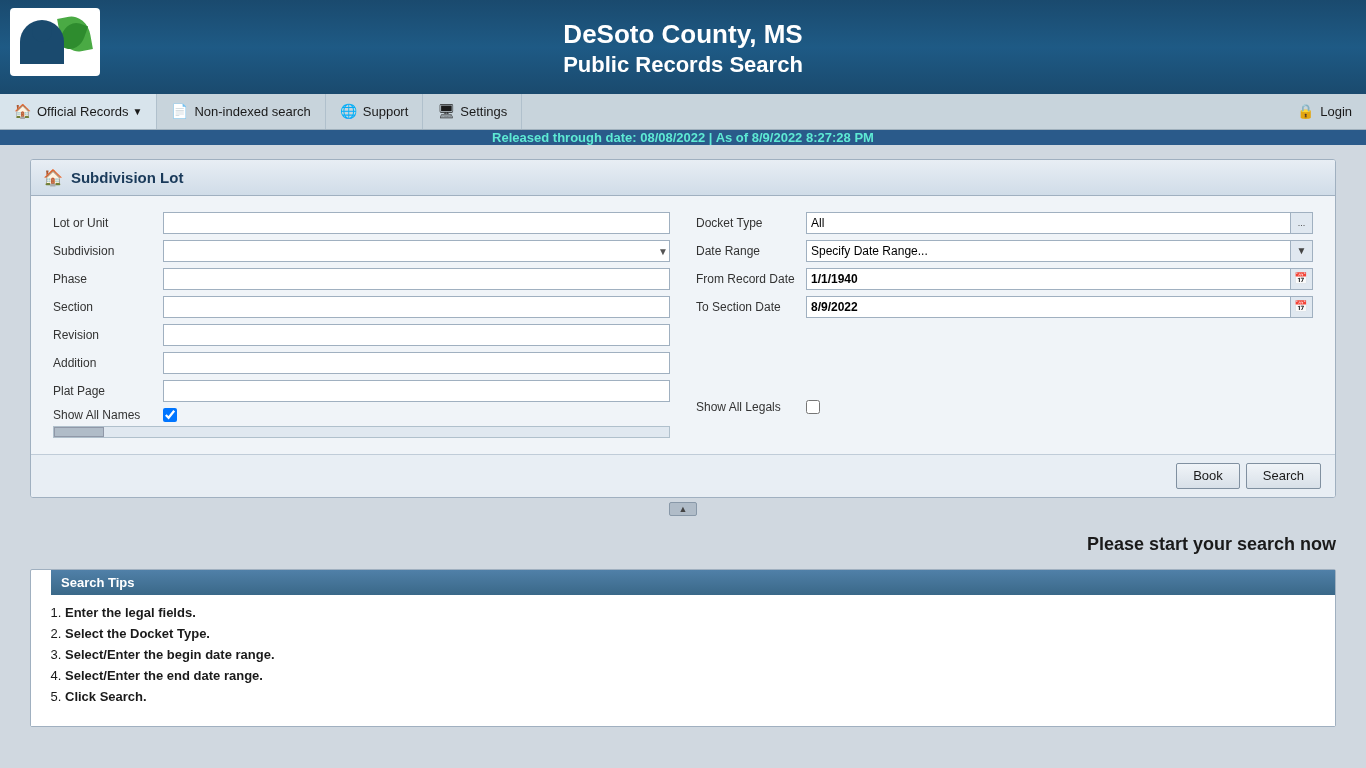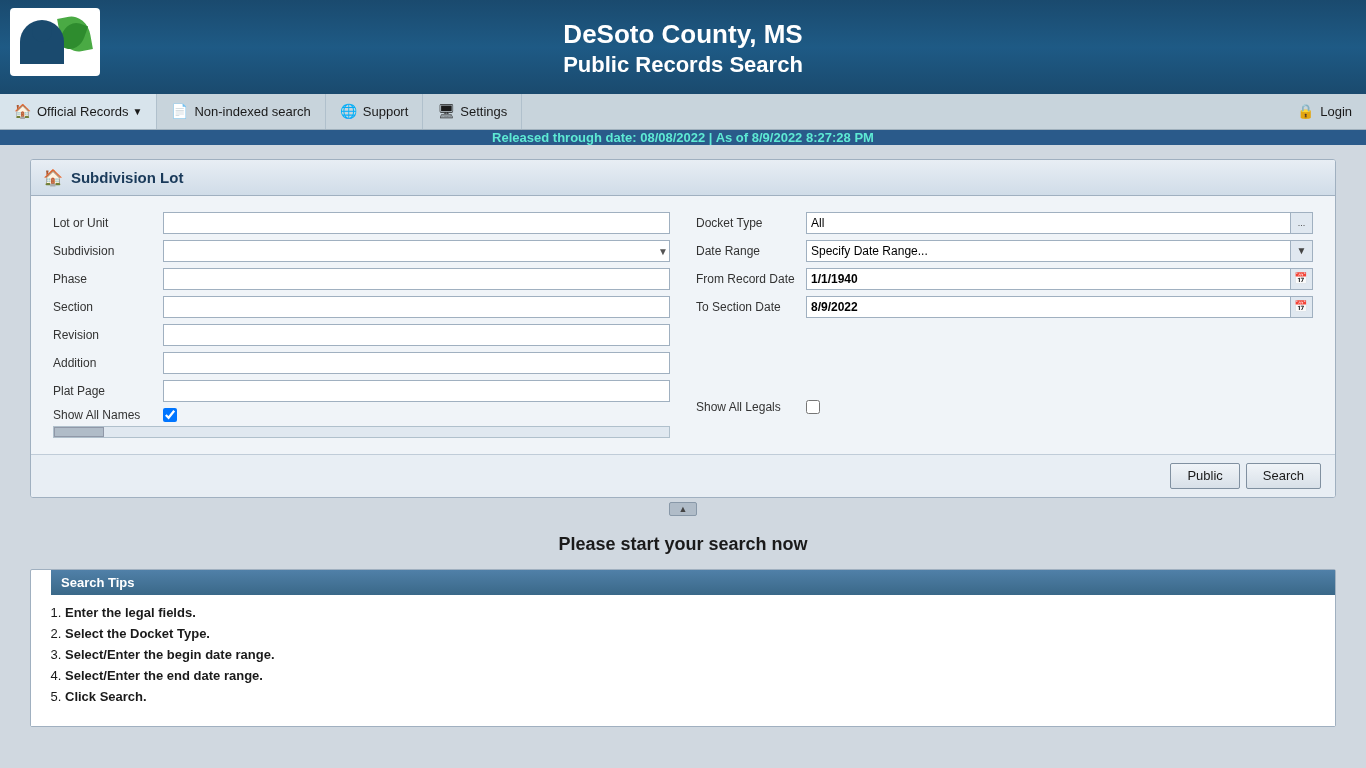--- a/index.html
+++ b/index.html
@@ -305,21 +305,21 @@
       cursor: pointer;
       display: flex;
       align-items: center;
       justify-content: center;
       font-size: 9px;
       color: #444;
     }
 
     
     .search-start {
-      text-align: center;
+      text-align: right;
       padding: 14px 0 8px 0;
       font-size: 18px;
       font-weight: bold;
       color: #1a1a1a;
     }
 
     
     .search-tips-panel {
       background: white;
       border: 1px solid #a0b0c0;
@@ -553,21 +553,21 @@
 
           <div class="checkbox-row">
             <span class="checkbox-label">Show All Legals</span>
             <input type="checkbox" class="form-checkbox" style="">
           </div>
 
         </div>
       </div>
     </div>
     <div class="form-footer">
-      <button class="btn">Public</button>
+      <button class="btn">Book</button>
       <button class="btn">Search</button>
     </div>
   </div>
 
   <div class="collapse-handle">
     <div class="collapse-btn">▲</div>
   </div>
 
   <div class="search-start">
     <strong>Please start your search now</strong>

